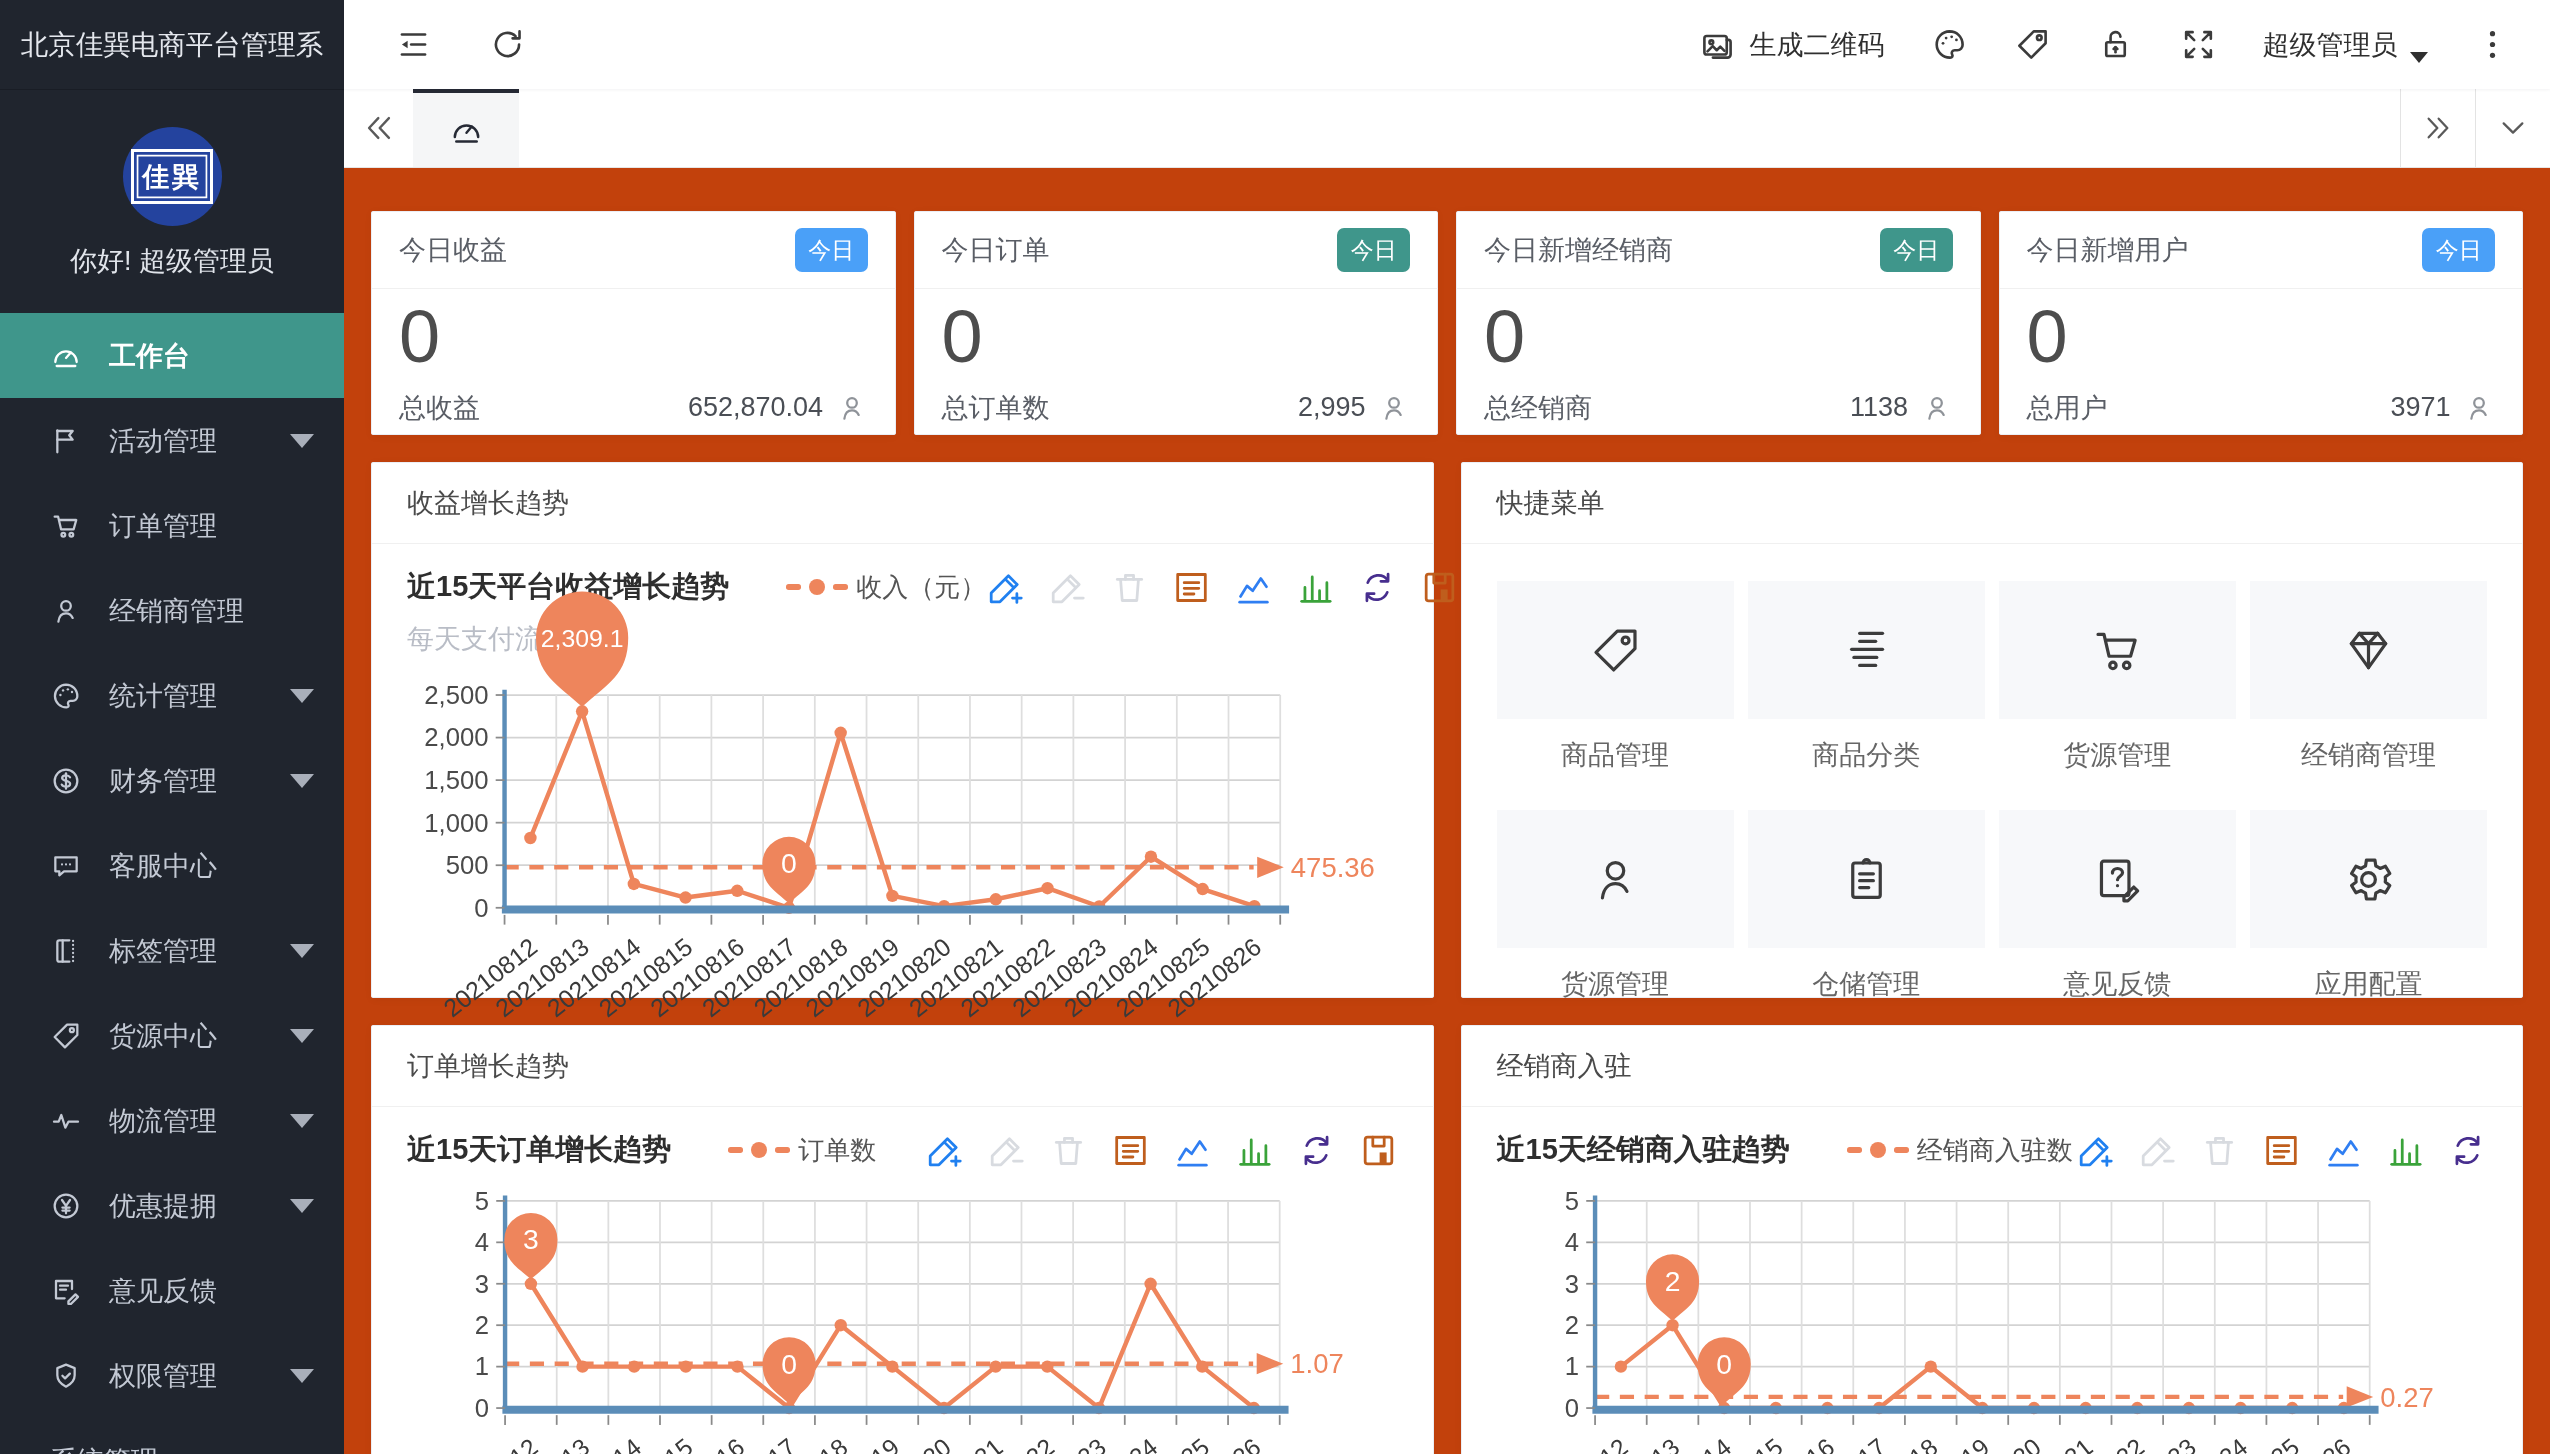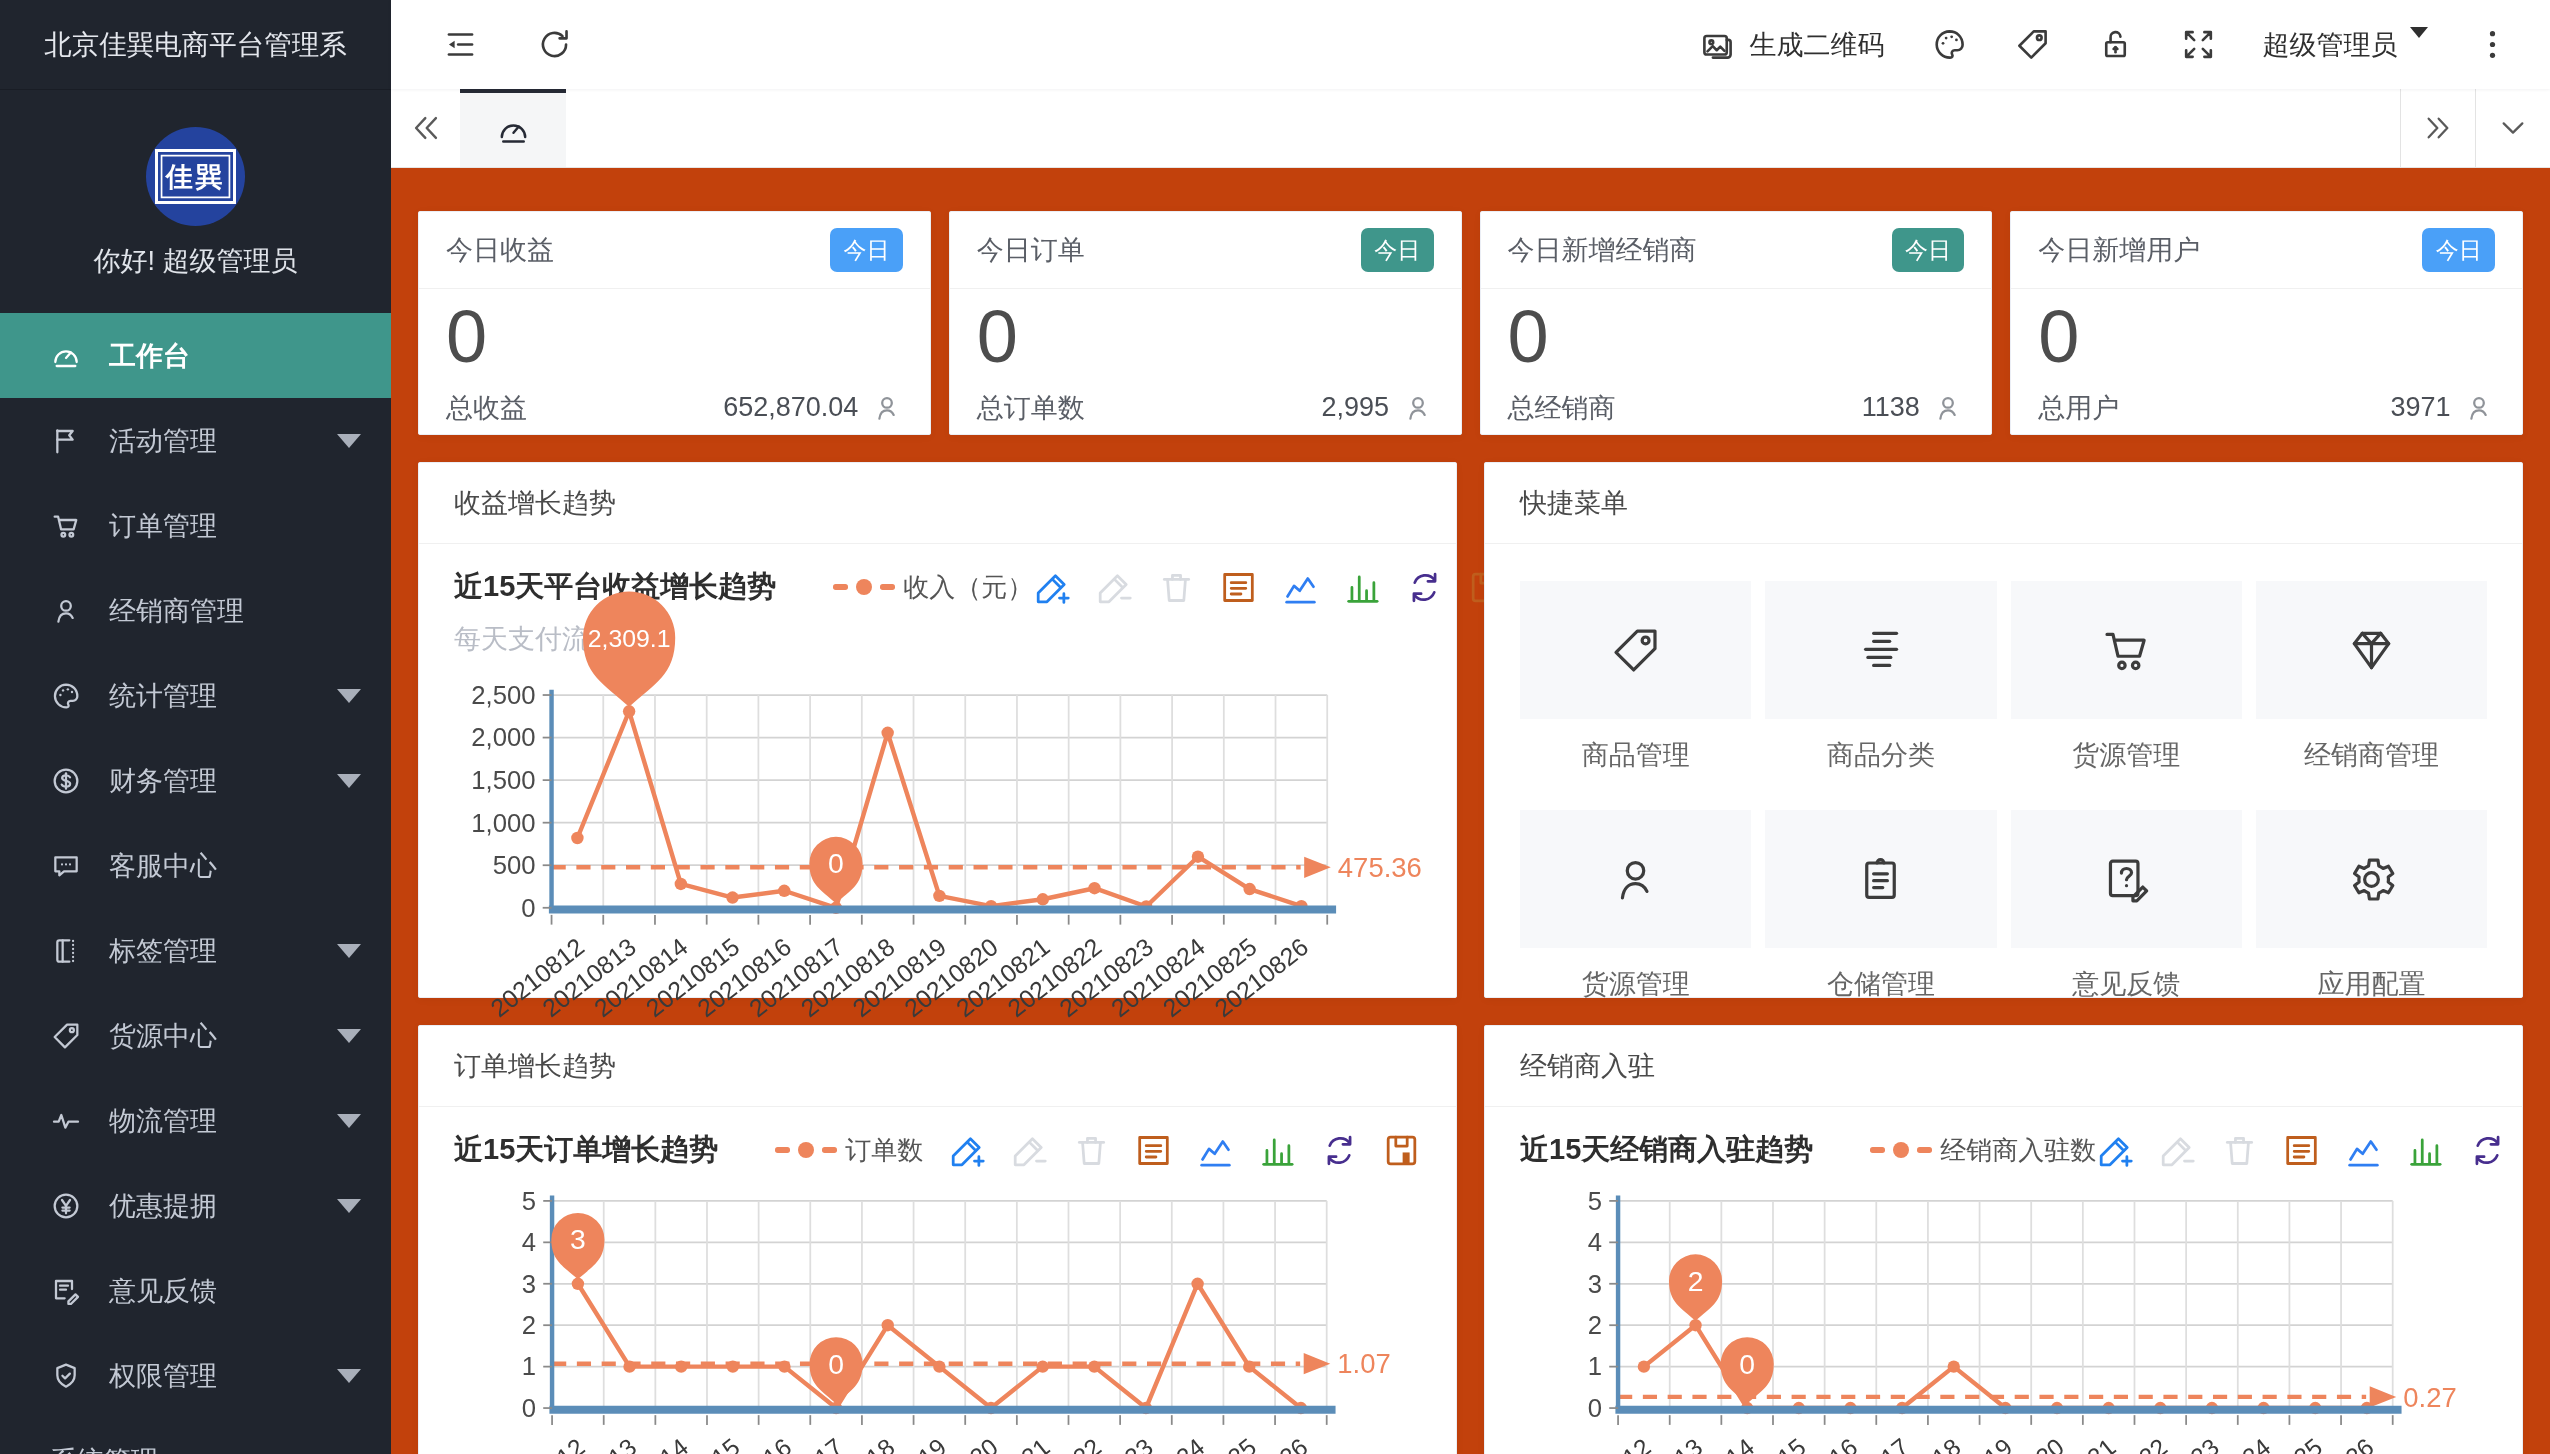--- a/index.html
+++ b/index.html
@@ -1,39 +1,39 @@
 <!DOCTYPE html>
 <html style="font-size:14px"><head>
 <meta charset="utf-8">
 <style>
   html,body{margin:0;padding:0;}
   body{width:2550px;height:1454px;overflow:hidden;font-family:"Liberation Sans","DejaVu Sans",sans-serif;background:#eef0f4;}
   .app{display:flex;width:2550px;height:1454px;overflow:hidden;}
   
-  .sidebar{width:391px;flex-shrink:0;background:#20252e;color:#c3c9d4;display:flex;flex-direction:column;overflow:hidden;}
+  .sidebar{width:344px;flex-shrink:0;background:#20252e;color:#c3c9d4;display:flex;flex-direction:column;overflow:hidden;}
   .side-title{height:89px;line-height:89px;text-align:center;color:#e4e7ed;font-size:27.5px;white-space:nowrap;overflow:hidden;border-bottom:0.9px solid #191d25;flex-shrink:0;}
   .profile{padding:37px 0 34px;text-align:center;flex-shrink:0;}
   .avatar{width:99px;height:99px;border-radius:50%;background:#24439e;margin:0 auto;display:flex;align-items:center;justify-content:center;}
   .avatar-box{border:3.5px solid #fff;box-shadow:inset 0 0 0 2.7px #24439e,inset 0 0 0 4.4px #fff;padding:6.2px 8px;color:#fff;font-weight:bold;font-size:27px;letter-spacing:2.7px;}
   .greeting{margin-top:17px;color:#e0e4ea;font-size:27px;}
   .menu{flex:1;}
   .menu-item{height:85px;display:flex;align-items:center;padding:0 30px 0 50px;font-size:27px;color:#c3c9d4;cursor:pointer;}
   .menu-item .ic{width:32px;height:32px;margin-right:27px;flex-shrink:0;}
   .menu-item.active{background:#3f968b;color:#fff;font-weight:bold;}
   .caret{margin-left:auto;width:0;height:0;border-left:12.4px solid transparent;border-right:12.4px solid transparent;border-top:14px solid #a9afba;}
   
   svg.ic{fill:none;stroke:currentColor;stroke-width:1.7;stroke-linecap:round;stroke-linejoin:round;display:block;}
   
   .main{flex:1;display:flex;flex-direction:column;min-width:0;}
   .topbar{height:89px;background:#fff;display:flex;align-items:center;padding:0 39px 0 51px;box-shadow:0 0.9px 3.5px rgba(0,21,41,.08);position:relative;z-index:3;flex-shrink:0;}
   .topbar .ic{width:37px;height:37px;color:#3b3b3b;cursor:pointer;}
   .top-left{display:flex;align-items:center;gap:57px;}
   .top-right{margin-left:auto;display:flex;align-items:center;gap:46px;color:#2f2f2f;font-size:27px;}
   .qr{display:flex;align-items:center;gap:14px;cursor:pointer;}
-  .user{display:flex;align-items:flex-start;gap:12.4px;cursor:pointer;}
+  .user{display:flex;align-items:flex-end;gap:12.4px;cursor:pointer;}
   .caret-sm{width:0;height:0;border-left:9.8px solid transparent;border-right:9.8px solid transparent;border-top:11.5px solid #2f2f2f;}
   
   .tabbar{height:78px;background:#fff;border-bottom:0.9px solid #e6e6e6;display:flex;align-items:stretch;flex-shrink:0;position:relative;z-index:2;}
   .tab-nav{width:69px;display:flex;align-items:center;justify-content:center;color:#5a5a5a;cursor:pointer;}
   .tab-nav .ic{width:34px;height:34px;}
   .tab{width:106px;background:#f5f6f7;border-top:4.4px solid #262a35;display:flex;align-items:center;justify-content:center;color:#262a35;cursor:pointer;}
   .tab .ic{width:35px;height:35px;}
   .tab-right{margin-left:auto;display:flex;}
   .tab-cell{width:74px;border-left:0.9px solid #e3e3e3;display:flex;align-items:center;justify-content:center;color:#5a5a5a;cursor:pointer;}
   .tab-cell .ic{width:32px;height:32px;}

